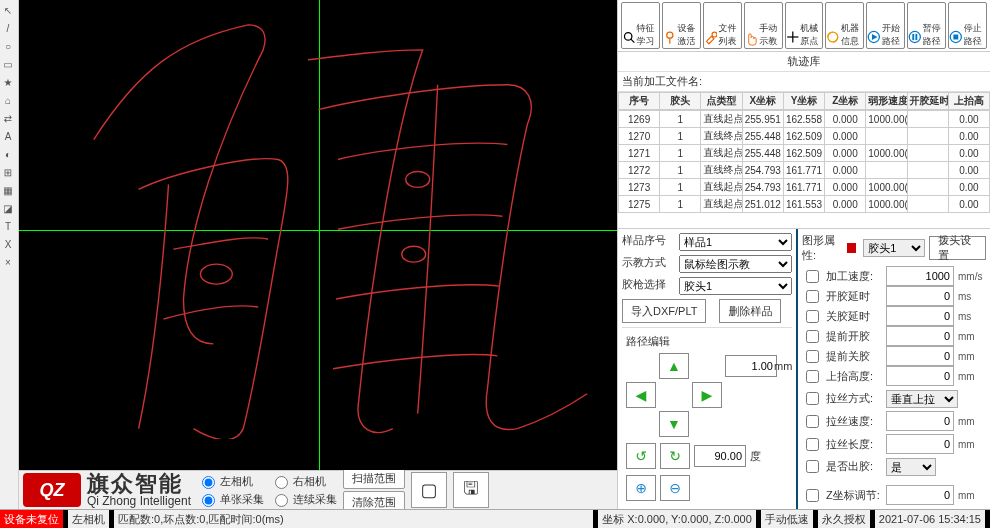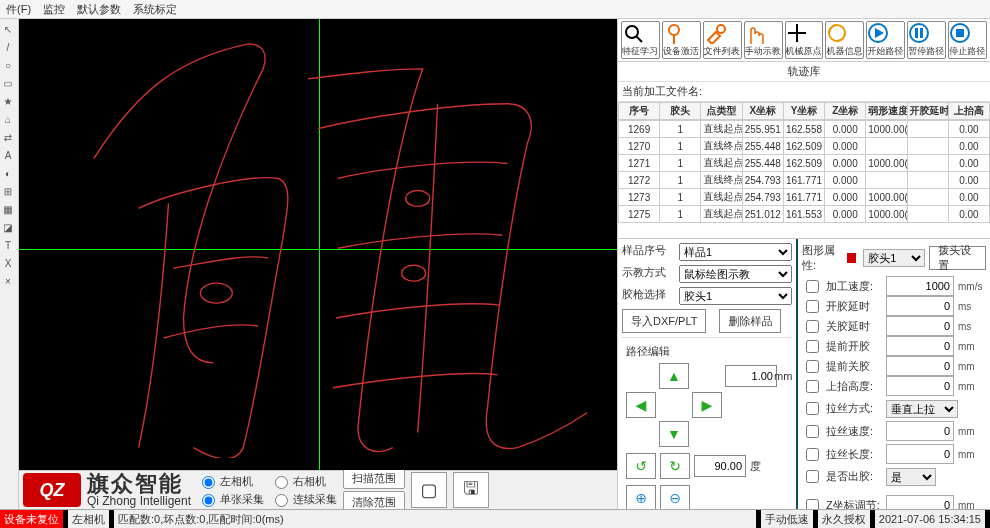--- a/index.html
+++ b/index.html
@@ -13,21 +13,21 @@
 .canvas{flex:1;background:#000;position:relative;overflow:hidden}
 .canvas .cross-h{position:absolute;left:0;right:0;top:230px;border-top:1px solid #0f0}
 .canvas .cross-v{position:absolute;top:0;bottom:0;left:300px;border-left:1px solid #0f0}
 .canvas svg{position:absolute;inset:0}
 .camera-row{height:38px;display:flex;align-items:center;gap:6px;padding:0 4px;background:#f0f0f0;border-top:1px solid #ccc;font-size:11px}
 .camera-row .btn{height:20px;padding:0 8px;background:#fdfdfd;border:1px solid #999;border-radius:2px;display:flex;align-items:center;cursor:pointer;font-size:11px}
 .camera-row .iconbtn{width:34px;height:34px;border:1px solid #999;display:flex;align-items:center;justify-content:center;font-size:18px;cursor:pointer;background:#fff}
 
 .right{flex:1;display:flex;flex-direction:column;border-left:1px solid #ccc;background:#fff}
 .tbar{height:52px;display:flex;gap:0;padding:2px;background:#fff;border-bottom:1px solid #ccc}
-.tbar .tb{flex:1;border:1px solid #888;border-radius:2px;display:flex;flex-direction:column;align-items:flex-start;justify-content:center;font-size:9px;cursor:pointer;gap:1px;margin:0 1px}
+.tbar .tb{flex:1;border:1px solid #888;border-radius:2px;display:flex;flex-direction:row;align-items:flex-end;justify-content:center;font-size:9px;cursor:pointer;gap:1px;margin:0 1px}
 .tb svg{width:22px;height:22px}
 .tracklib-title{text-align:center;padding:2px 0;font-size:11px;border-bottom:1px solid #ddd}
 .curfile{padding:2px 4px;font-size:11px;border-bottom:1px solid #ddd}
 
 .grid{border-bottom:1px solid #ccc}
 .grid table{width:100%;border-collapse:collapse;font-size:10px;table-layout:fixed}
 .grid th,.grid td{border:1px solid #ccc;padding:1px 2px;text-align:center;white-space:nowrap;overflow:hidden}
 .grid th{background:#f5f5f5}
 .grid-body{height:118px;overflow:auto}
 
@@ -61,26 +61,20 @@
 .logo-text .cn{font-size:22px;font-weight:bold;letter-spacing:2px}
 .logo-text .en{font-size:12px;color:#333}
 .radio-col{display:flex;flex-direction:column;gap:2px}
 .radio-col label{display:flex;align-items:center;gap:2px}
 .btncol{display:flex;flex-direction:column;gap:2px}
 </style>
 </head>
 <body>
 
 <div class="app">
-  <div class="menubar">
-    <span>件(F)</span>
-    <span>监控</span>
-    <span>默认参数</span>
-    <span>系统标定</span>
-  </div>
 
   <div class="main">
     <div class="left-tools" id="ltb">
         <div>↖</div>
         <div>/</div>
         <div>○</div>
         <div>▭</div>
         <div>★</div>
         <div>⌂</div>
         <div>⇄</div>
@@ -444,17 +438,18 @@
         </div>
       </div>
 
     </div>
   </div>
 
   <div class="status">
     <div class="seg red">设备未复位</div>
     <div class="seg">左相机</div>
     <div class="seg" style="flex:1">匹配数:0,坏点数:0,匹配时间:0(ms)</div>
+    <div class="seg">坐标 X:0.000, Y:0.000, Z:0.000</div>
     <div class="seg">手动低速</div>
     <div class="seg">永久授权</div>
     <div class="seg">2021-07-06 15:34:15</div>
   </div>
 </div>
 
 </body></html>

